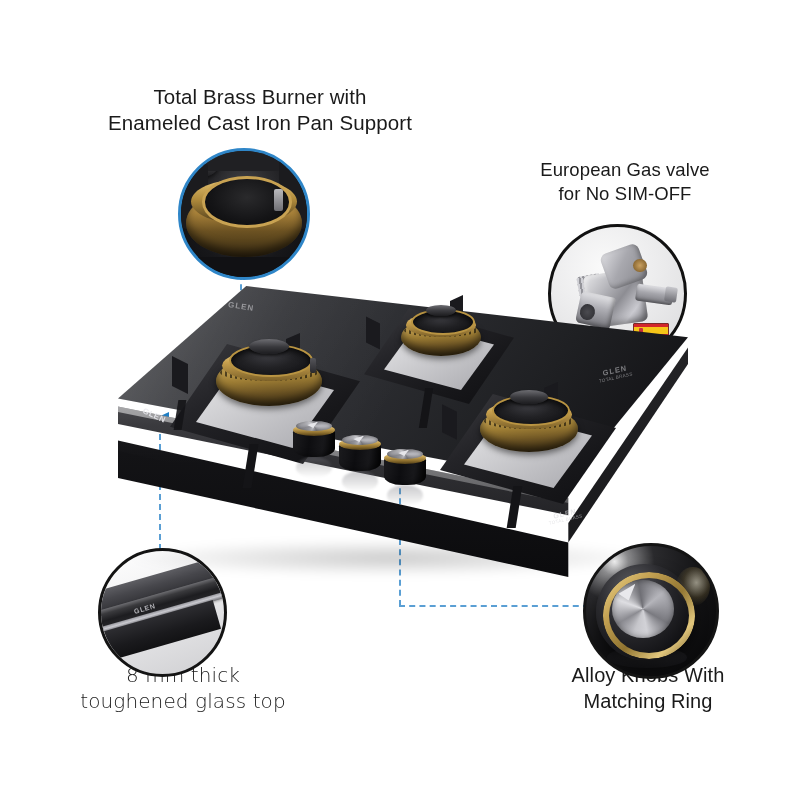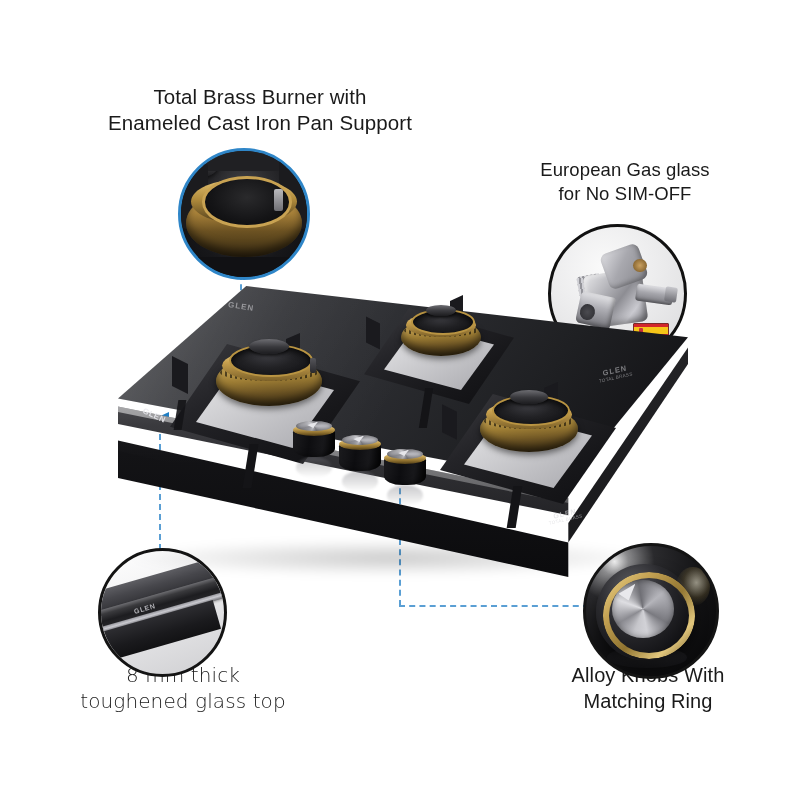--- a/index.html
+++ b/index.html
@@ -313,21 +313,21 @@
   }
 </style>
 </head>
 <body>
 
 <div id="stage">
 
   <div class="caption cap-burner">Total Brass Burner with
 Enameled Cast Iron Pan Support</div>
 
-  <div class="caption cap-valve">European Gas glass
+  <div class="caption cap-valve">European Gas valve
 for No SIM-OFF</div>
 
   <div class="caption cap-glass">8 mm thick
 toughened glass top</div>
 
   <div class="caption cap-knob">Alloy Knobs With
 Matching Ring</div>
 
   <div class="lead v-dash" style="left:240px;top:274px;height:88px;"></div>
   <div class="arrow-down" style="left:232px;top:358px;"></div>

